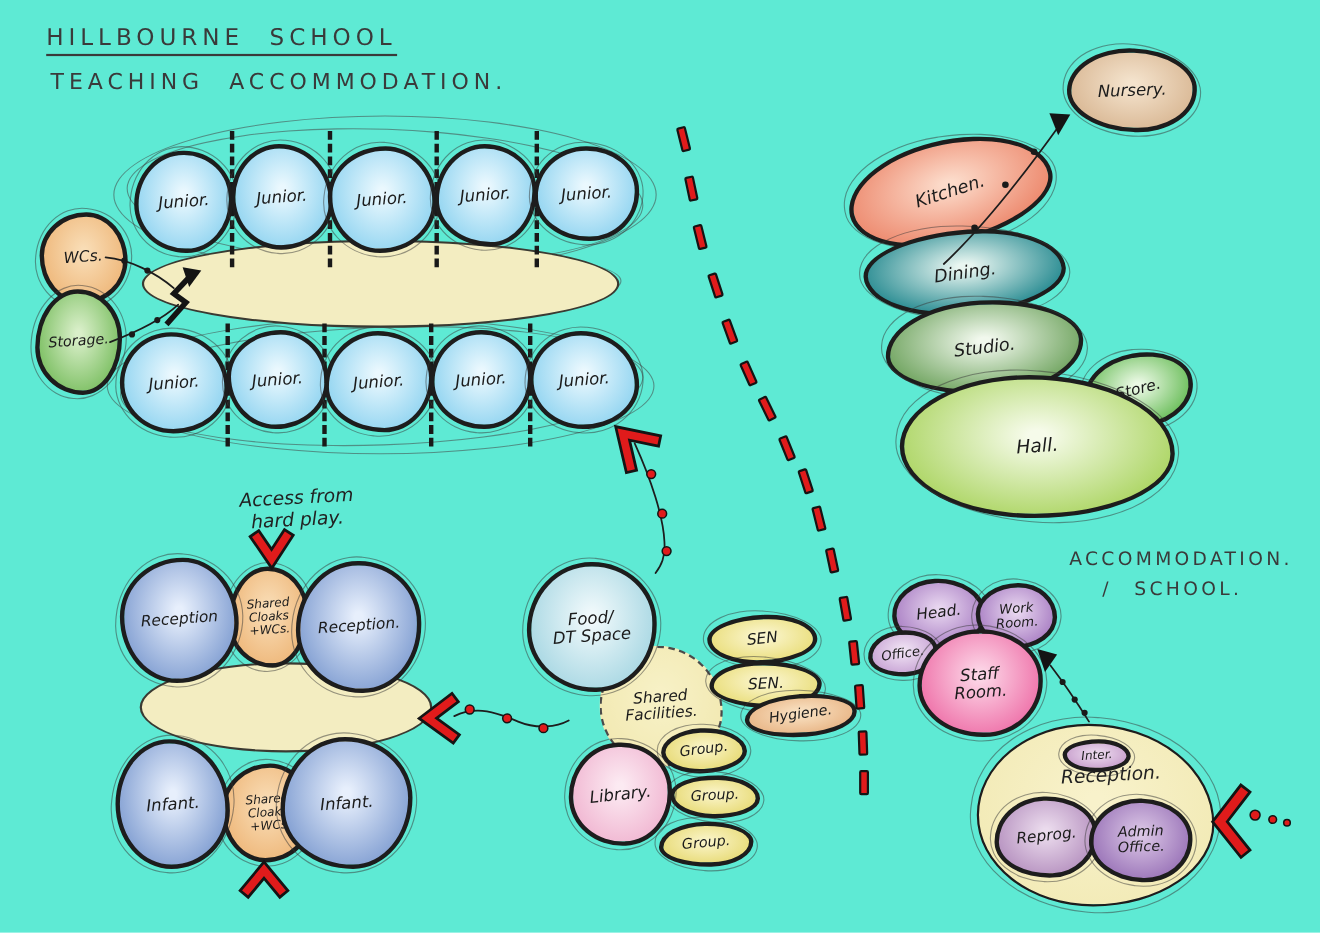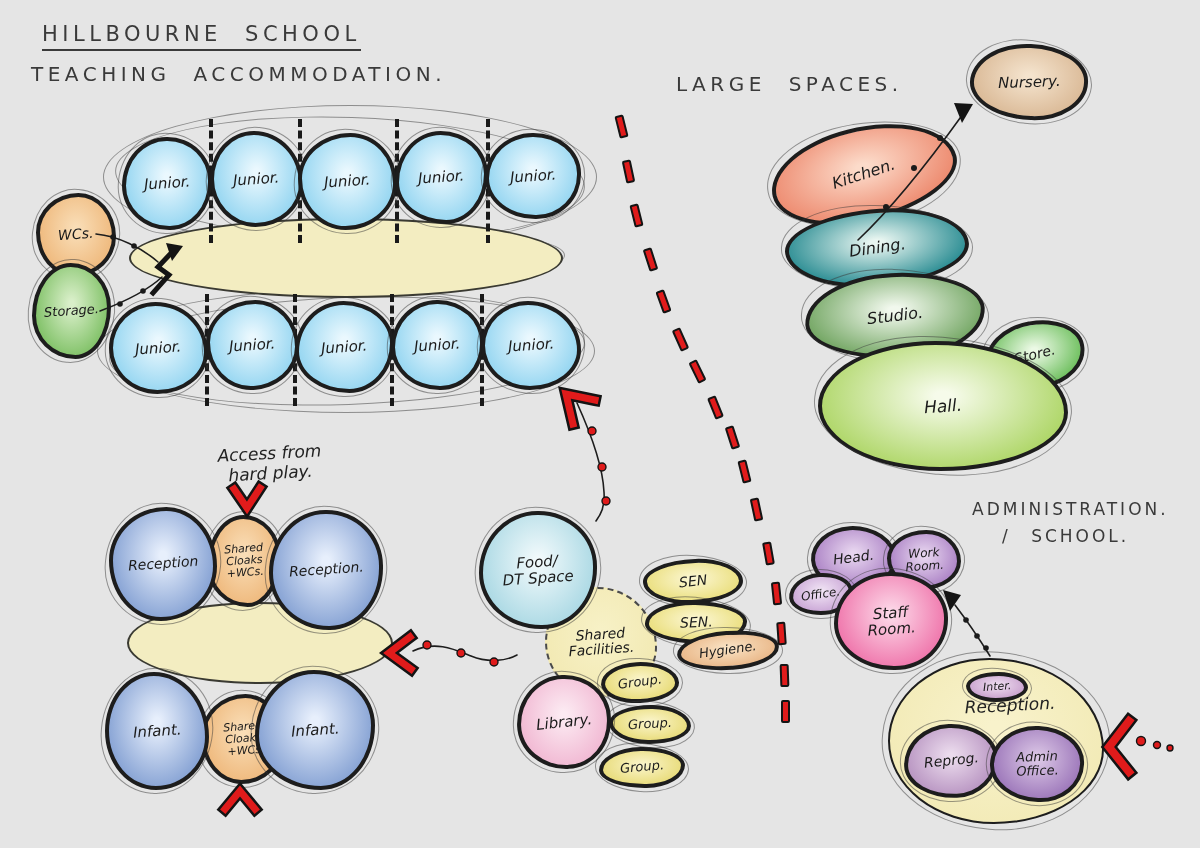--- a/index.html
+++ b/index.html
@@ -1,17 +1,17 @@
 <!DOCTYPE html>
 <html><head>
 <meta charset="utf-8">
 <style>
   html,body{margin:0;padding:0;background:#ffffff;}
   #stage{
-    position:relative;width:1200px;height:848px;overflow:hidden;background:#e5e5e5;
+    position:relative;width:1200px;height:848px;overflow:hidden;background:#5eead4;
     font-family:"DejaVu Sans",sans-serif;
   }
   .title{
     position:absolute;color:#3a3a3a;letter-spacing:4.5px;word-spacing:12px;
     font-family:"DejaVu Sans",sans-serif;white-space:nowrap;
   }
   .title.underline{border-bottom:2px solid #3a3a3a;padding-bottom:3px;}
   .note{
     position:absolute;color:#222;font-style:italic;text-align:center;line-height:1.15;
   }
@@ -45,23 +45,22 @@
     position:absolute;width:9px;height:23px;background:#e01b1b;border:2px solid #141414;
     border-radius:2px;z-index:6;box-sizing:border-box;
   }
   svg.overlay{position:absolute;left:0;top:0;z-index:7;pointer-events:none;}
 </style>
 </head>
 <body>
 
 <div id="stage">
   <div class="title underline" style="left:42px;top:22px;font-size:21px;">HILLBOURNE SCHOOL</div>
-  <div class="title" style="left:31px;top:62px;font-size:20px;">TEACHING ACCOMMODATION.</div>
-  <div class="title" style="left:676px;top:72px;font-size:20px;">LARGE SPACES.</div>
-  <div class="title" style="left:972px;top:499px;font-size:17px;letter-spacing:3px;">ADMINISTRATION.</div>
+  <div class="title" style="left:46px;top:62px;font-size:20px;">TEACHING ACCOMMODATION.</div>
+  <div class="title" style="left:972px;top:499px;font-size:17px;letter-spacing:3px;">ACCOMMODATION.</div>
   <div class="title" style="left:1002px;top:526px;font-size:17px;letter-spacing:3px;">/ SCHOOL.</div>
   <svg class="overlay" id="overlay" width="1200" height="848" viewBox="0 0 1200 848">
       <path d="M96,234 C118,236 142,248 158,262" stroke="#1d1d1d" stroke-width="1.6" fill="none" stroke-linejoin="miter" stroke-linecap="round"></path>
       <path d="M100,311 C124,302 148,290 162,277" stroke="#1d1d1d" stroke-width="1.6" fill="none" stroke-linejoin="miter" stroke-linecap="round"></path>
       <path d="M153,293 L169,275 L158,267 L174,250" stroke="#141414" stroke-width="5" fill="none" stroke-linejoin="miter" stroke-linecap="square"></path>
       <path d="M858,240 C892,208 930,160 963,114" stroke="#1d1d1d" stroke-width="1.6" fill="none" stroke-linejoin="miter" stroke-linecap="round"></path>
       <path d="M577,403 C592,436 603,470 604,492 C605,507 601,514 596,521" stroke="#1d1d1d" stroke-width="1.6" fill="none" stroke-linejoin="miter" stroke-linecap="round"></path>
       <path d="M413,651 C436,640 456,650 471,656 C488,663 506,661 517,655" stroke="#1d1d1d" stroke-width="1.6" fill="none" stroke-linejoin="miter" stroke-linecap="round"></path>
       <path d="M955,605 C968,622 980,640 990,656" stroke="#1d1d1d" stroke-width="1.6" fill="none" stroke-linejoin="miter" stroke-linecap="round"></path>
       <path d="M595,400 L566,394 L573,424" stroke="#141414" stroke-width="12" fill="none" stroke-linejoin="miter" stroke-linecap="square"></path>

